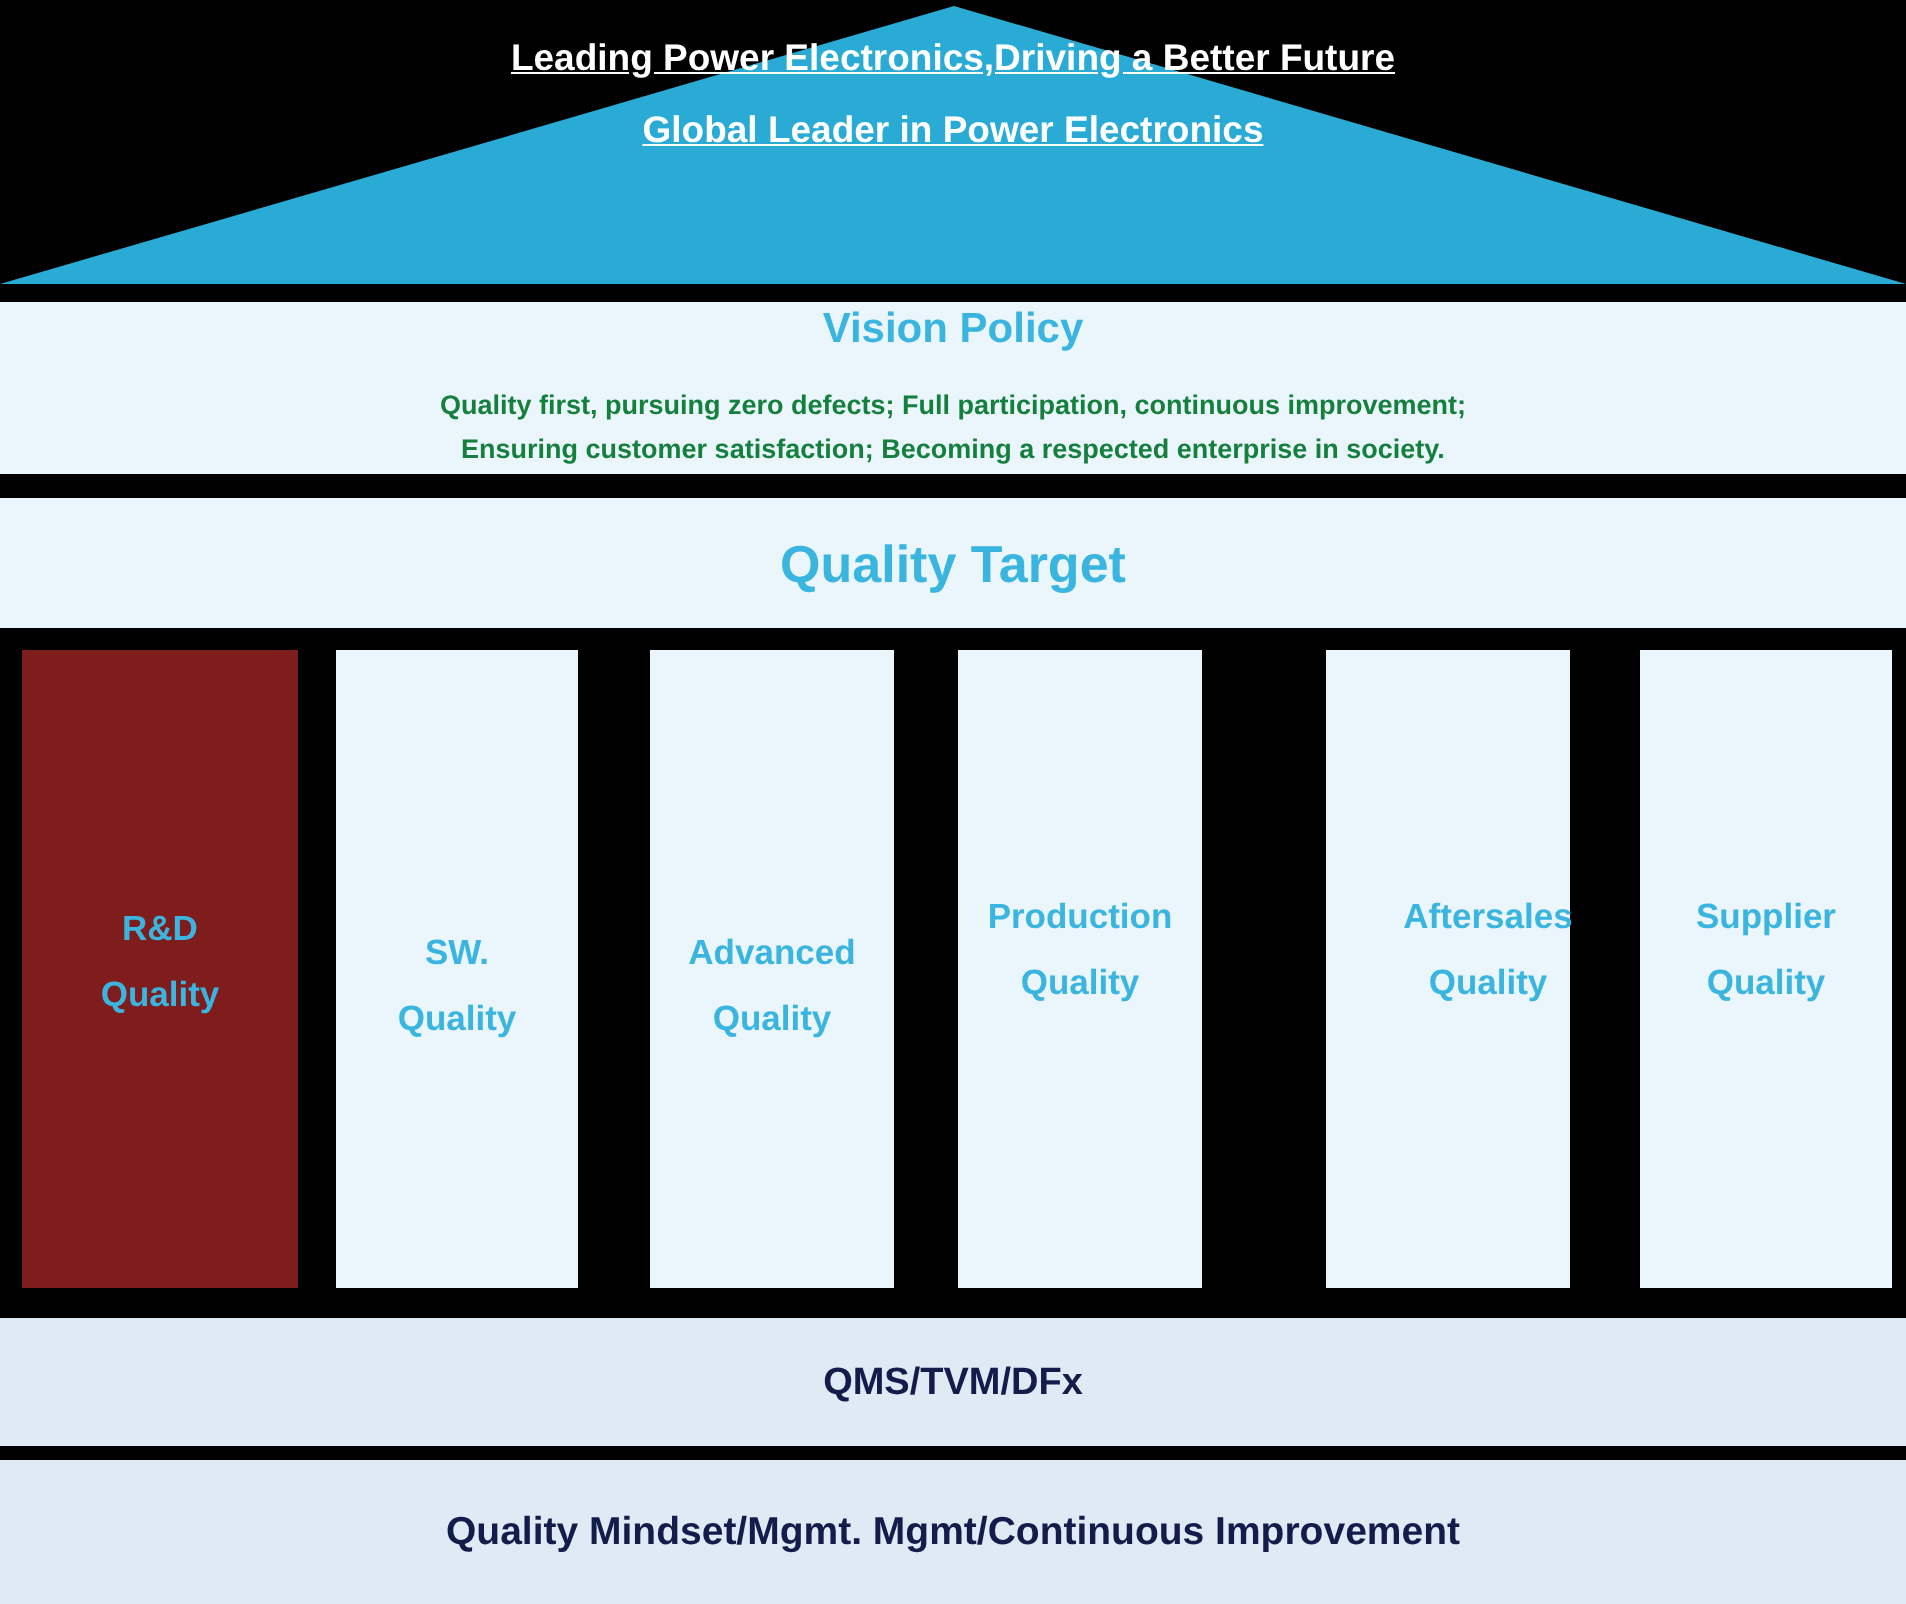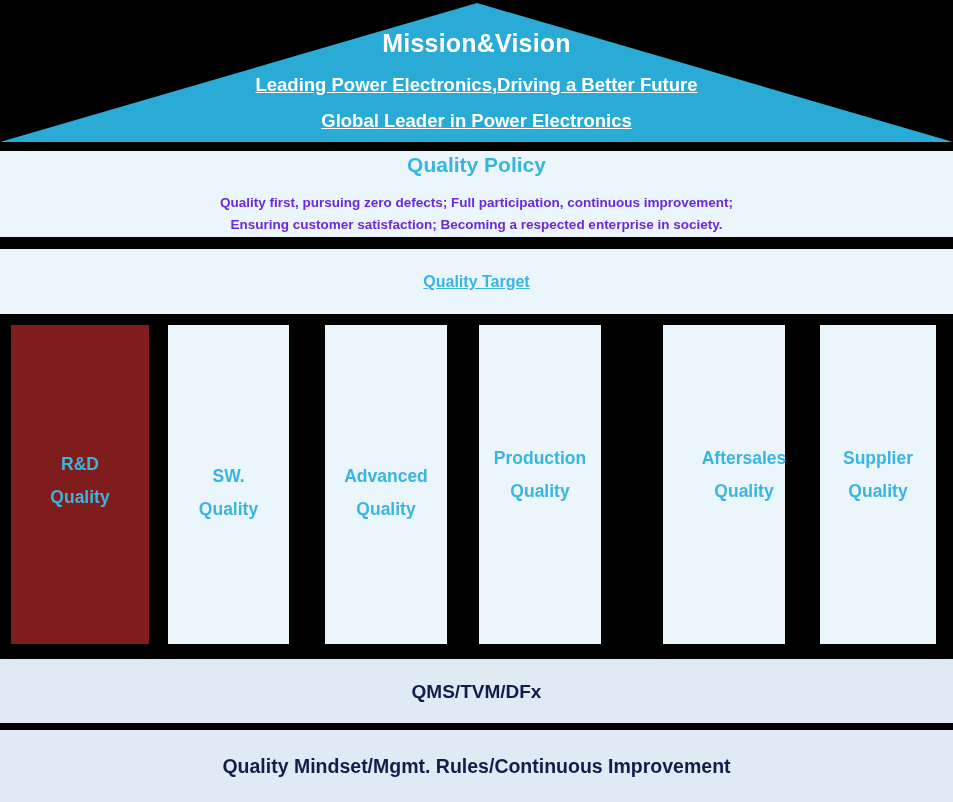--- a/index.html
+++ b/index.html
@@ -95,25 +95,24 @@
     line-height: 1.65;
   }
 
   .band-target {
     top: 249px;
     height: 65px;
     background: #eaf5fc;
   }
   .target-title {
     color: #3ab5e0;
-    font-size: 16px;
+    font-size: 26px;
     font-weight: bold;
     line-height: 1;
     margin-top: 1px;
-    text-decoration: underline;
   }
 
   
   .pillars {
     position: absolute;
     left: 0;
     top: 325px;
     width: 953px;
     height: 319px;
   }
@@ -164,29 +163,28 @@
 </head>
 <body>
 
 <div id="stage" style="background: rgb(0, 0, 0);">
 
   <div class="roof">
     <svg viewBox="0 0 953 143" preserveAspectRatio="none">
       <polygon points="477,3 953,142 0,142" fill="#29abd6"></polygon>
     </svg>
     <div class="roof-text">
-      <div class="roof-title" style="color: rgb(255, 255, 255);">Mission&amp;Vision</div>
       <div class="roof-line roof-line-1" style="color: rgb(255, 255, 255);">Leading Power Electronics,Driving a Better Future</div>
       <div class="roof-line roof-line-2" style="color: rgb(255, 255, 255);">Global Leader in Power Electronics</div>
     </div>
   </div>
 
   <div class="band band-policy" style="background: rgb(234, 245, 252);">
-    <div class="policy-title" style="color: rgb(58, 181, 224);">Quality Policy</div>
-    <div class="policy-lines" style="color: #6d28d9; margin-top: 17px;">
+    <div class="policy-title" style="color: rgb(58, 181, 224);">Vision Policy</div>
+    <div class="policy-lines" style="color: #15803d; margin-top: 17px;">
       <div>Quality first, pursuing zero defects; Full participation, continuous improvement;</div>
       <div>Ensuring customer satisfaction; Becoming a respected enterprise in society.</div>
     </div>
   </div>
 
   <div class="band band-target" style="background: rgb(234, 245, 252);">
     <div class="target-title" style="color: rgb(58, 181, 224);">Quality Target</div>
   </div>
 
   <div class="pillars">
@@ -213,29 +211,29 @@
         <div>Production</div>
         <div>Quality</div>
       </div>
     </div>
     <div class="pillar" style="left: 663px; width: 122px; background: rgb(234, 245, 252);">
       <div class="pillar-label" style="top: 117px; color: rgb(58, 181, 224); padding-left: 20px;">
         <div>Aftersales</div>
         <div>Quality</div>
       </div>
     </div>
-    <div class="pillar" style="left: 820px; width: 116px; background: rgb(234, 245, 252);">
+    <div class="pillar" style="left: 820px; width: 126px; background: rgb(234, 245, 252);">
       <div class="pillar-label" style="top: 117px; color: rgb(58, 181, 224);">
         <div>Supplier</div>
         <div>Quality</div>
       </div>
     </div>
   </div>
 
   <div class="band band-qms" style="background: rgb(223, 234, 244);">
     <div class="qms-title" style="color: rgb(20, 28, 75);">QMS/TVM/DFx</div>
   </div>
 
   <div class="band band-base" style="background: rgb(223, 234, 244);">
-    <div class="base-title" style="color: rgb(20, 28, 75);">Quality Mindset/Mgmt. Rules/Continuous Improvement</div>
+    <div class="base-title" style="color: rgb(20, 28, 75);">Quality Mindset/Mgmt. Mgmt/Continuous Improvement</div>
   </div>
 
 </div>
 
 </body></html>

